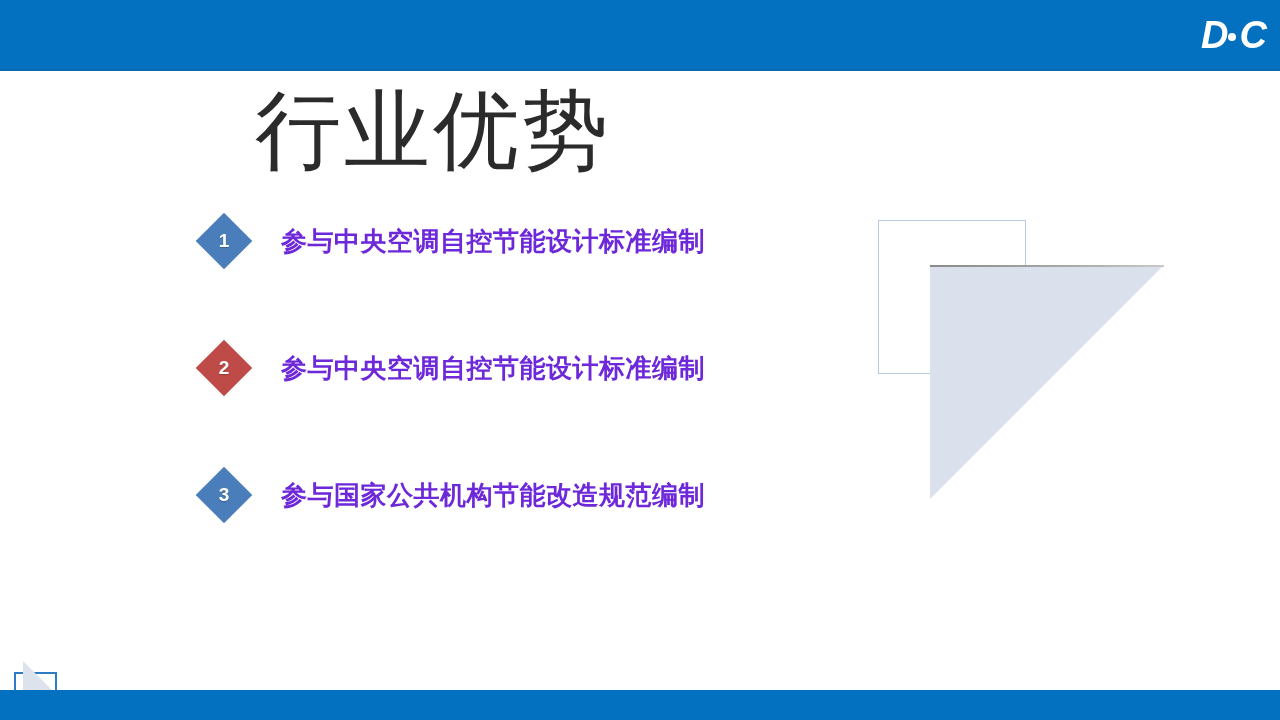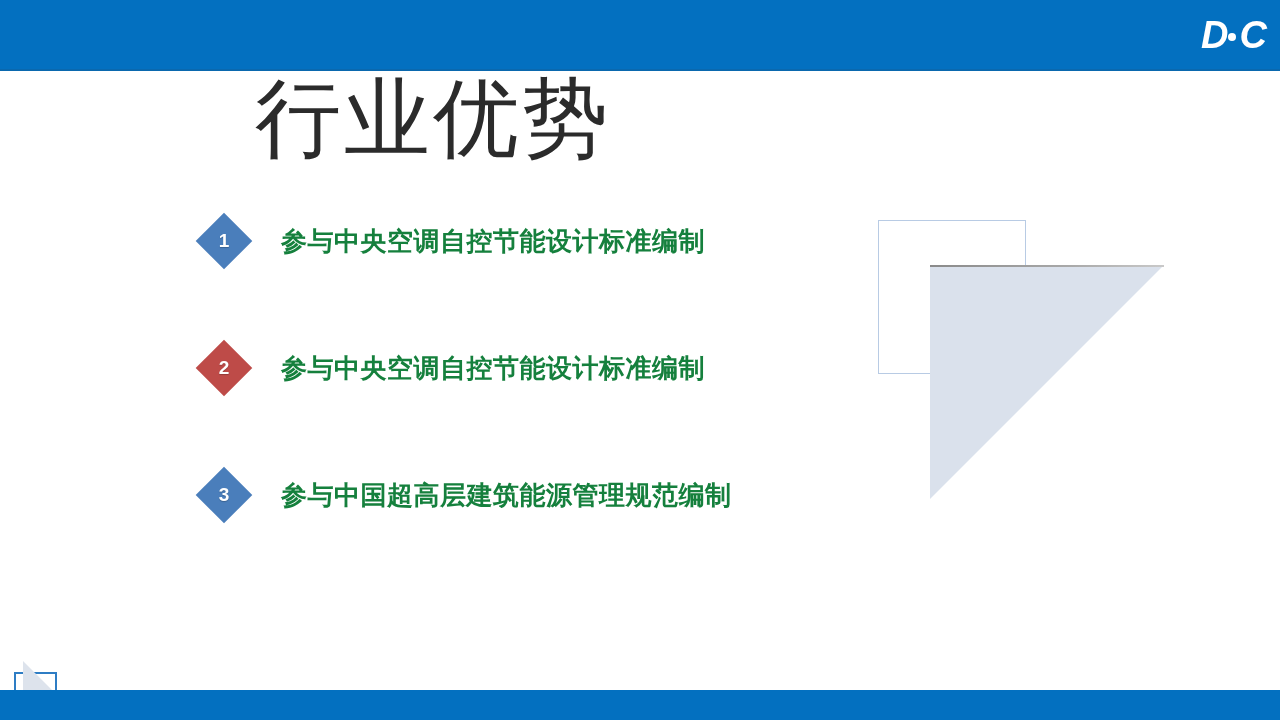--- a/index.html
+++ b/index.html
@@ -72,21 +72,21 @@
     line-height: 34px;
     color: #ffffff;
     letter-spacing: 1px;
     font-family: "Liberation Sans", "DejaVu Sans", sans-serif;
   }
 
   
   .slide-title {
     position: absolute;
     left: 255px;
-    top: 68px;
+    top: 80px;
     font-size: 86px;
     line-height: 100px;
     font-weight: 300;
     color: #2b2b2b;
     letter-spacing: 3px;
     font-family: "DejaVu Sans", "Liberation Sans", sans-serif;
   }
 
   
   .bullets {
@@ -133,21 +133,21 @@
     font-family: "Liberation Sans", "DejaVu Sans", sans-serif;
     text-shadow: 0 1px 1px rgba(0,0,0,0.22);
   }
 
   .bullet-text {
     margin-left: 29px;
     font-family: "DejaVu Serif", "Liberation Serif", serif;
     font-size: 26px;
     line-height: 34px;
     font-weight: bold;
-    color: #15803d;
+    color: #6d28d9;
     letter-spacing: 0.5px;
     white-space: nowrap;
   }
 
   
   .deco-right-square {
     position: absolute;
     left: 878px;
     top: 220px;
     width: 148px;
@@ -235,21 +235,21 @@
         <div class="diamond-num">2</div>
       </div>
       <div class="bullet-text">参与中央空调自控节能设计标准编制</div>
     </div>
 
     <div class="bullet-row">
       <div class="diamond">
         <div class="diamond-shape" style="background:#4a7ebb;"></div>
         <div class="diamond-num">3</div>
       </div>
-      <div class="bullet-text">参与中国超高层建筑能源管理规范编制</div>
+      <div class="bullet-text">参与国家公共机构节能改造规范编制</div>
     </div>
 
   </div>
 
   <div class="deco-right-square"></div>
   <svg class="deco-right-tri" viewBox="0 0 234 234">
     <polygon points="0,0 234,0 0,234" fill="#dae1ec"></polygon>
   </svg>
   <div class="deco-right-tri-top"></div>
 

